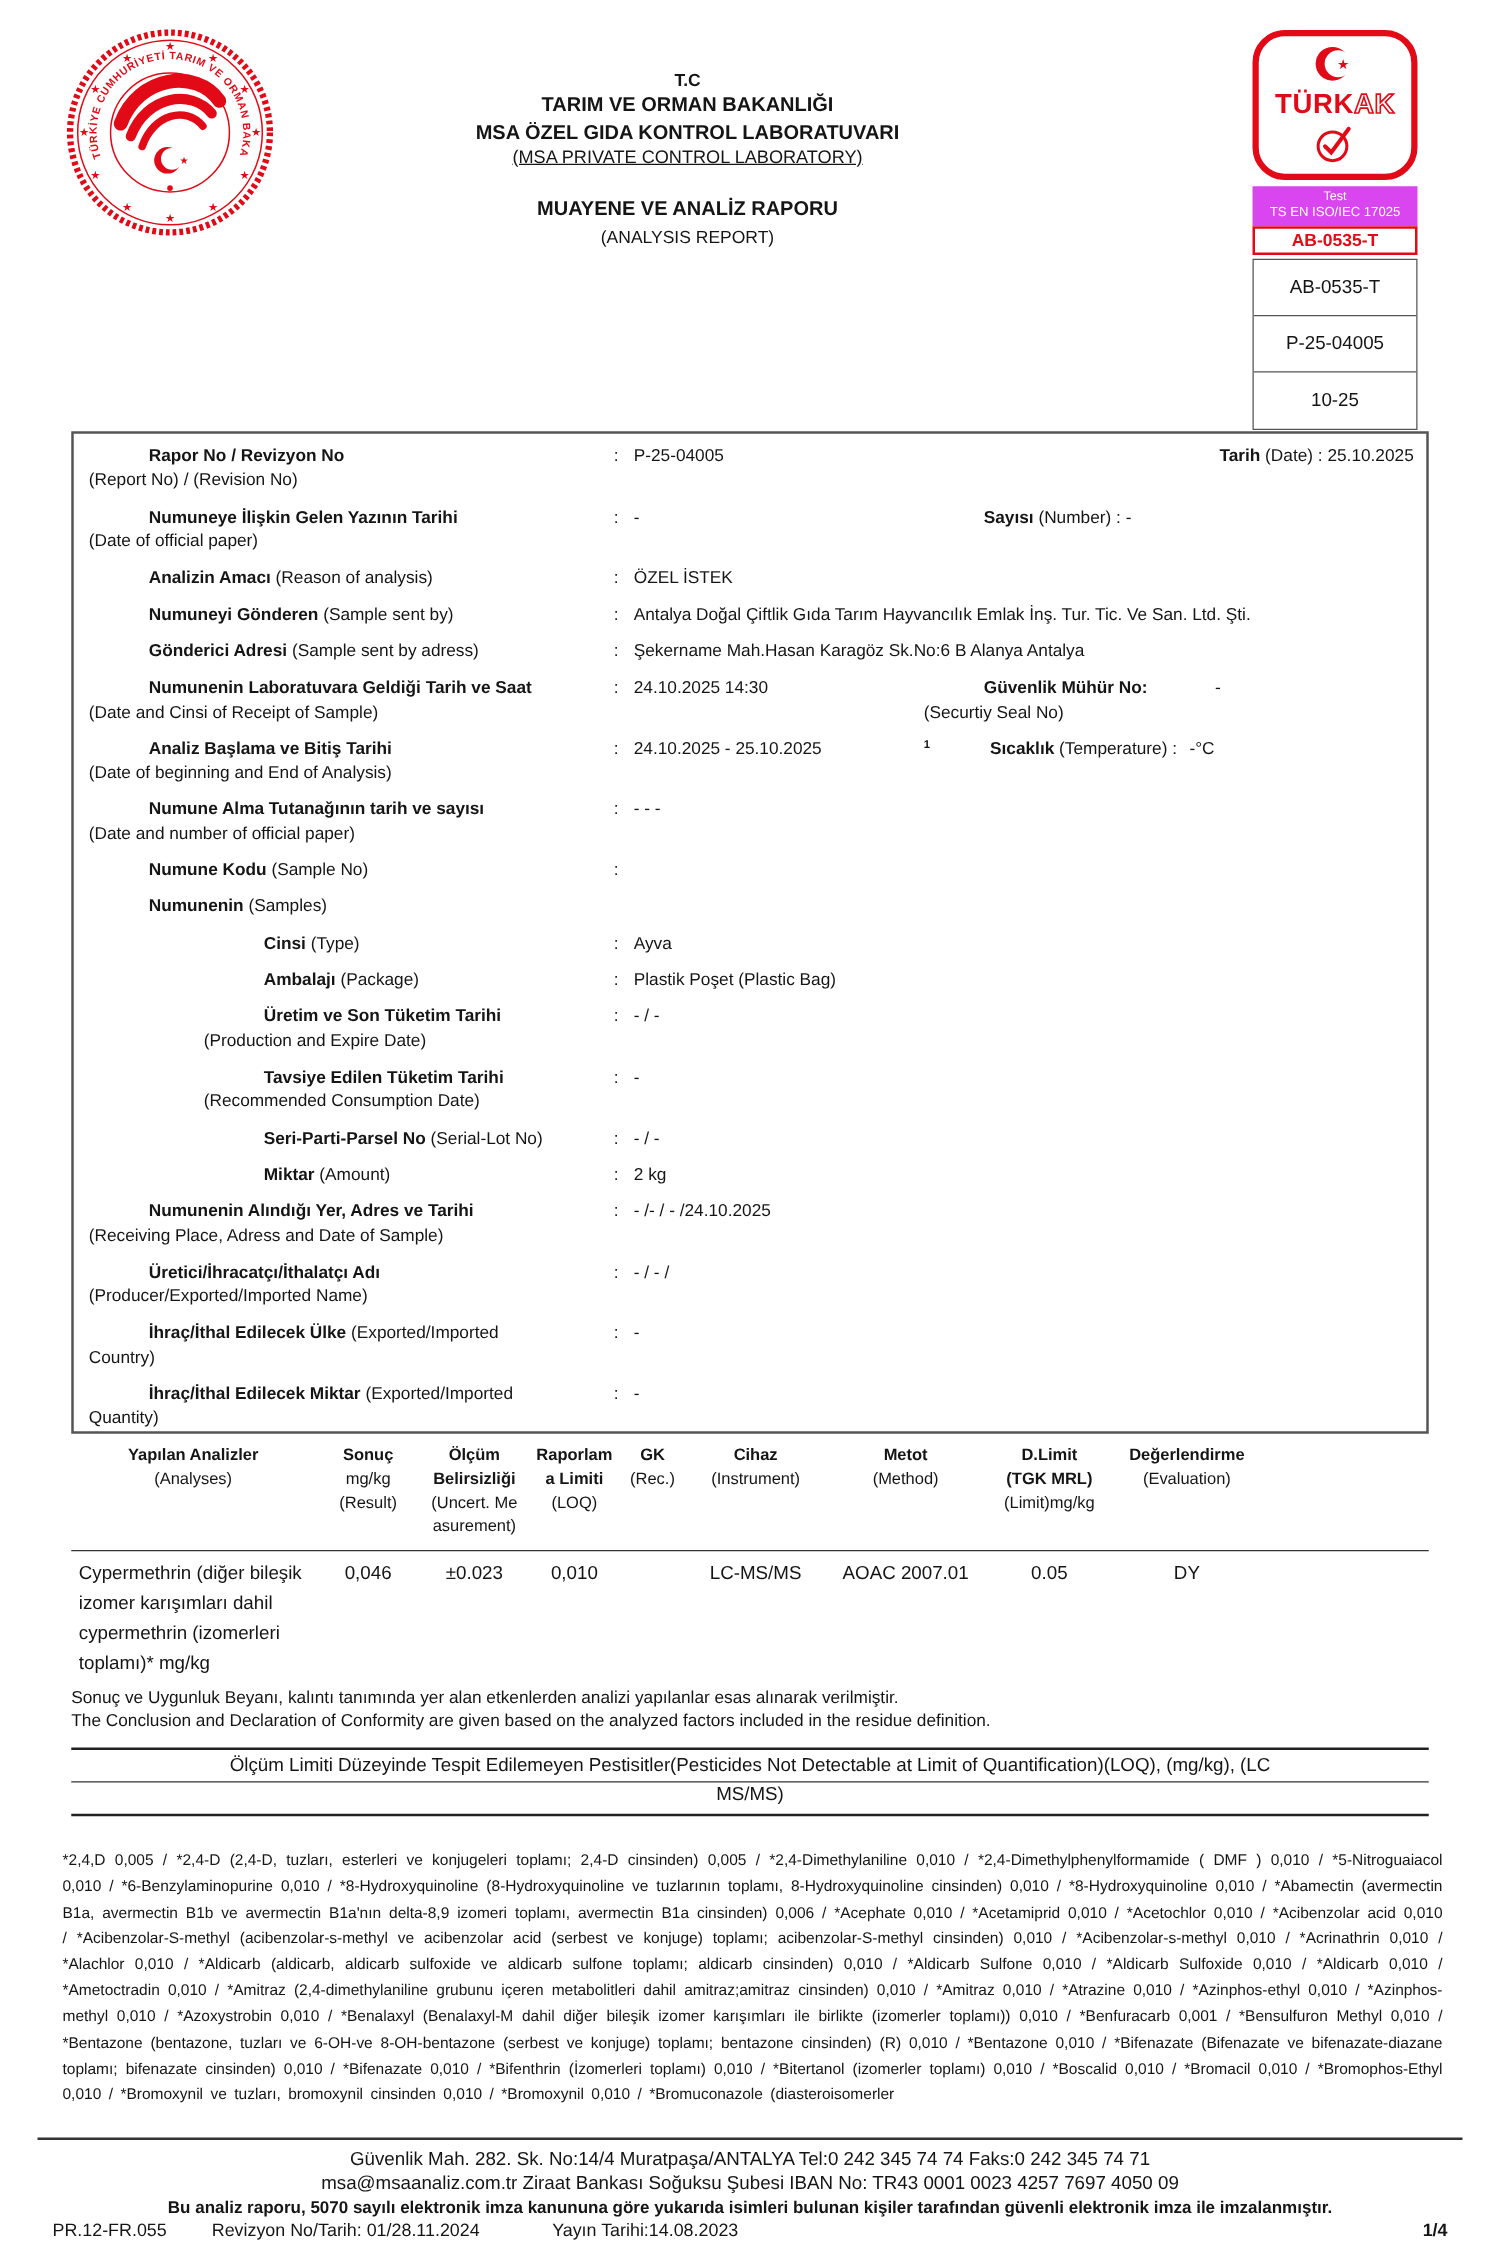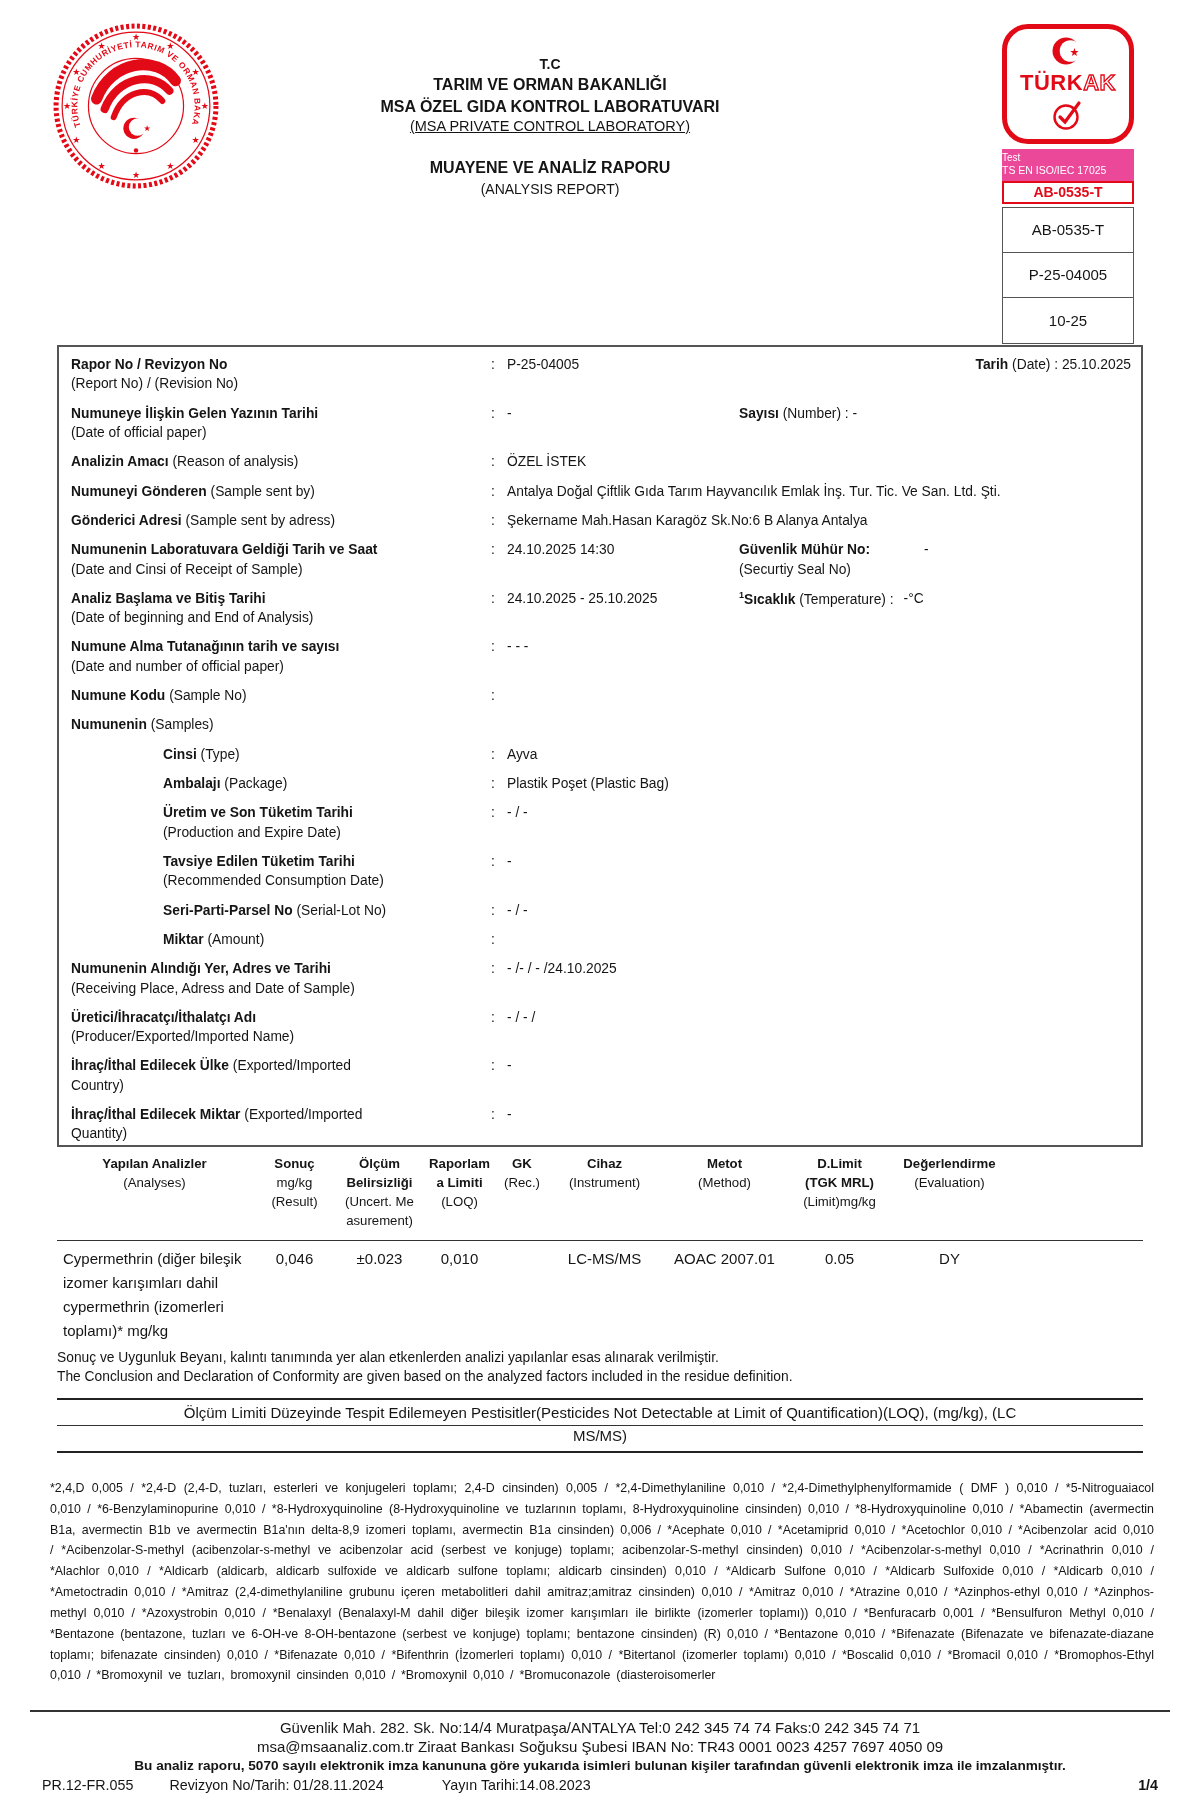--- a/index.html
+++ b/index.html
@@ -16,37 +16,37 @@
   .hc4 { font-size:14.5px; margin-top:2px;text-decoration:underline; }
   .hc5 { font-size:16px; font-weight:bold; margin-top:25px; }
   .hc6 { font-size:14px; margin-top:4px; }
 
   .turkak { position:absolute; left:1002px; top:24px; width:132px; }
   .tk-box { border:5px solid #E30A17; border-radius:26px; height:120px; width:132px;
             display:flex; flex-direction:column; align-items:center; justify-content:space-between;
             padding:7px 0 8px; background:#fff; }
   .tk-word { font-size:22px; font-weight:bold; color:#E30A17; line-height:1; letter-spacing:.5px; }
   .tk-ak { color:#fff; -webkit-text-stroke:1.3px #E30A17; }
-  .tk-banner { background:#ec4899; color:#fff; text-align:left; margin-top:5px; padding:3px 0 4px; width:132px; }
+  .tk-banner { background:#d946ef; color:#fff; text-align:center; margin-top:5px; padding:3px 0 4px; width:132px; }
   .tk-banner .l1 { font-size:10px; line-height:1.2; }
   .tk-banner .l2 { font-size:10.5px; line-height:1.2; }
   .tk-band { border:2px solid #E30A17; color:#E30A17; font-weight:bold; text-align:center;
              font-size:14px; padding:1px 0 2px; width:132px; background:#fff; }
   .ref-cells { border:1px solid #555; margin-top:3px; width:132px; background:#fff; }
   .ref-cell { height:45px; display:flex; align-items:center; justify-content:center;
               font-size:15px; border-bottom:1px solid #555; }
   .ref-cell:last-child { border-bottom:none; }
 
   
   .infobox { position:absolute; left:57px; top:345px; width:1086px; height:802px;
              border:2px solid #555; padding-top:3px; overflow:hidden; }
   .row { position:relative; display:flex; padding:5px 10px 5px 12px; font-size:13.8px; line-height:1.4; }
   .lbl { width:420px; flex:none; }
   .lbl.ind { padding-left:92px; }
-  .b { font-weight:bold; }
+  .b { font-weight:bold;margin-left:48px; }
   .en { font-weight:normal; }
   .en.stack { display:block; }
   .en.pre { white-space:pre-line; }
   .colon { width:16px; flex:none; }
   .val { flex:1; white-space:nowrap; }
   .sec { position:absolute; left:680px; top:5px; }
   .sec-right { position:absolute; right:10px; top:5px; }
   .en2 { display:block; font-weight:normal; }
   .gap-dash { margin-left:54px; }
   .gap-sm { margin-left:10px; }
@@ -248,20 +248,21 @@
 
     <div class="row">
       <div class="lbl ind"><span class="b">Seri-Parti-Parsel No</span> <span class="en">(Serial-Lot No)</span></div>
       <div class="colon">:</div>
       <div class="val">- / -</div>
     </div>
 
     <div class="row">
       <div class="lbl ind"><span class="b">Miktar</span> <span class="en">(Amount)</span></div>
       <div class="colon">:</div>
+      <div class="val">2 kg</div>
     </div>
 
     <div class="row">
       <div class="lbl"><span class="b">Numunenin Alındığı Yer, Adres ve Tarihi</span> <span class="en stack">(Receiving Place, Adress and Date of Sample)</span></div>
       <div class="colon">:</div>
       <div class="val">- /- / - /24.10.2025</div>
     </div>
 
     <div class="row">
       <div class="lbl"><span class="b">Üretici/İhracatçı/İthalatçı Adı</span> <span class="en stack">(Producer/Exported/Imported Name)</span></div>

